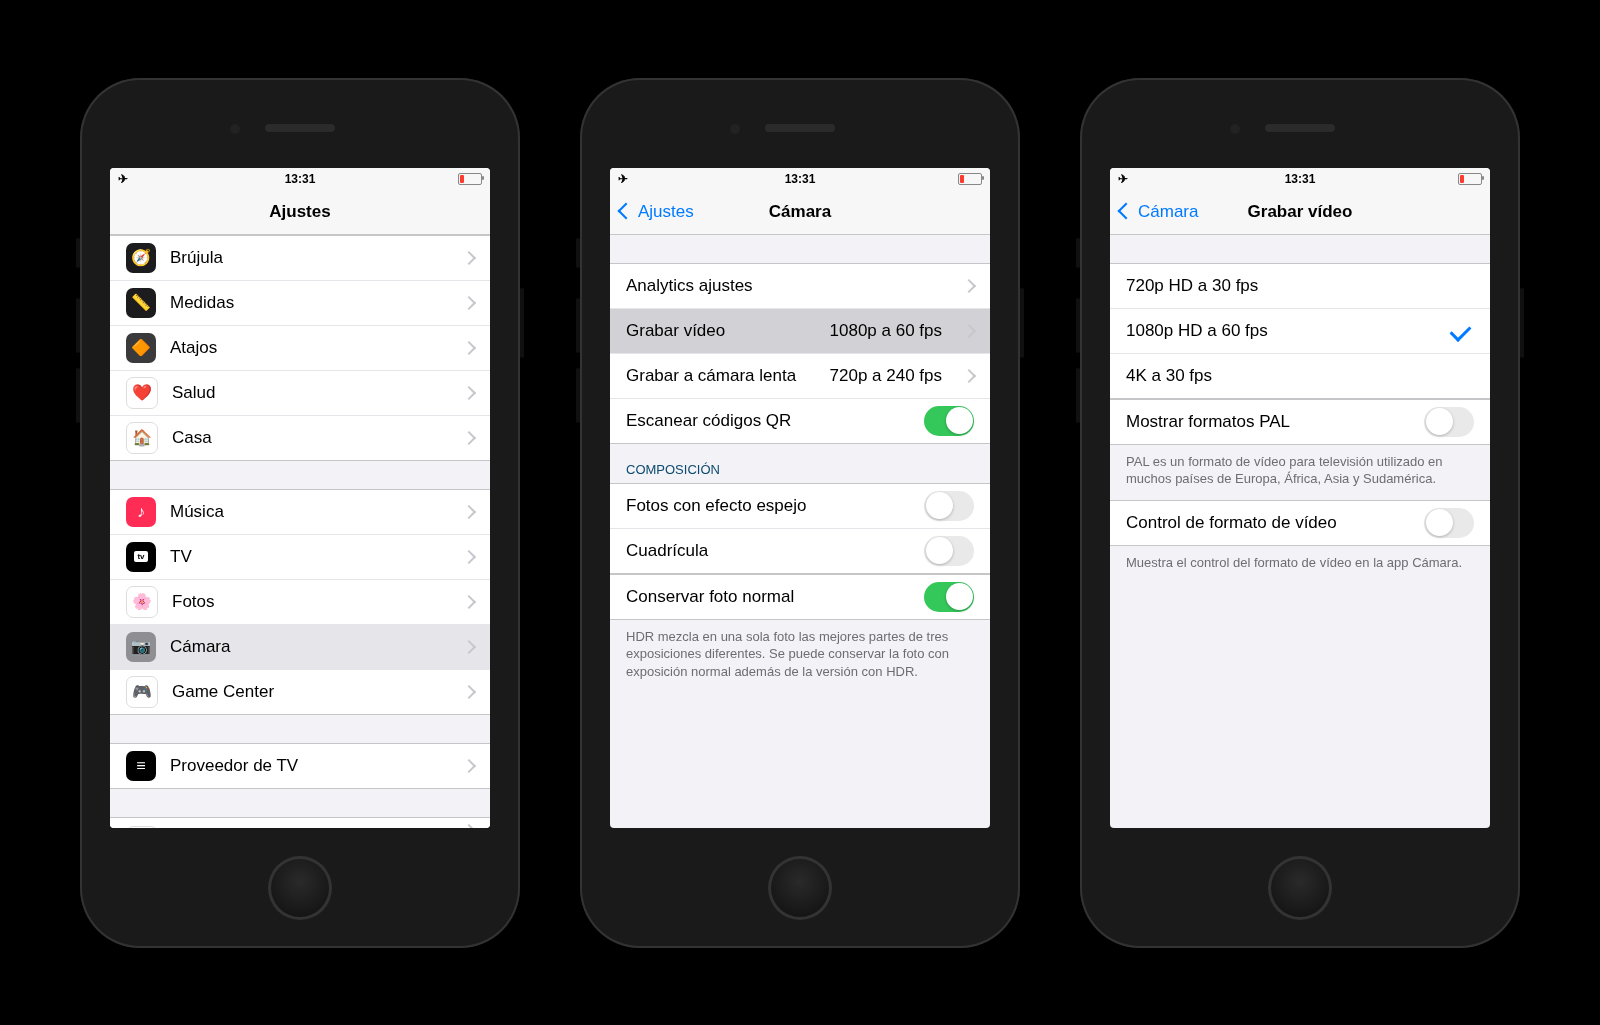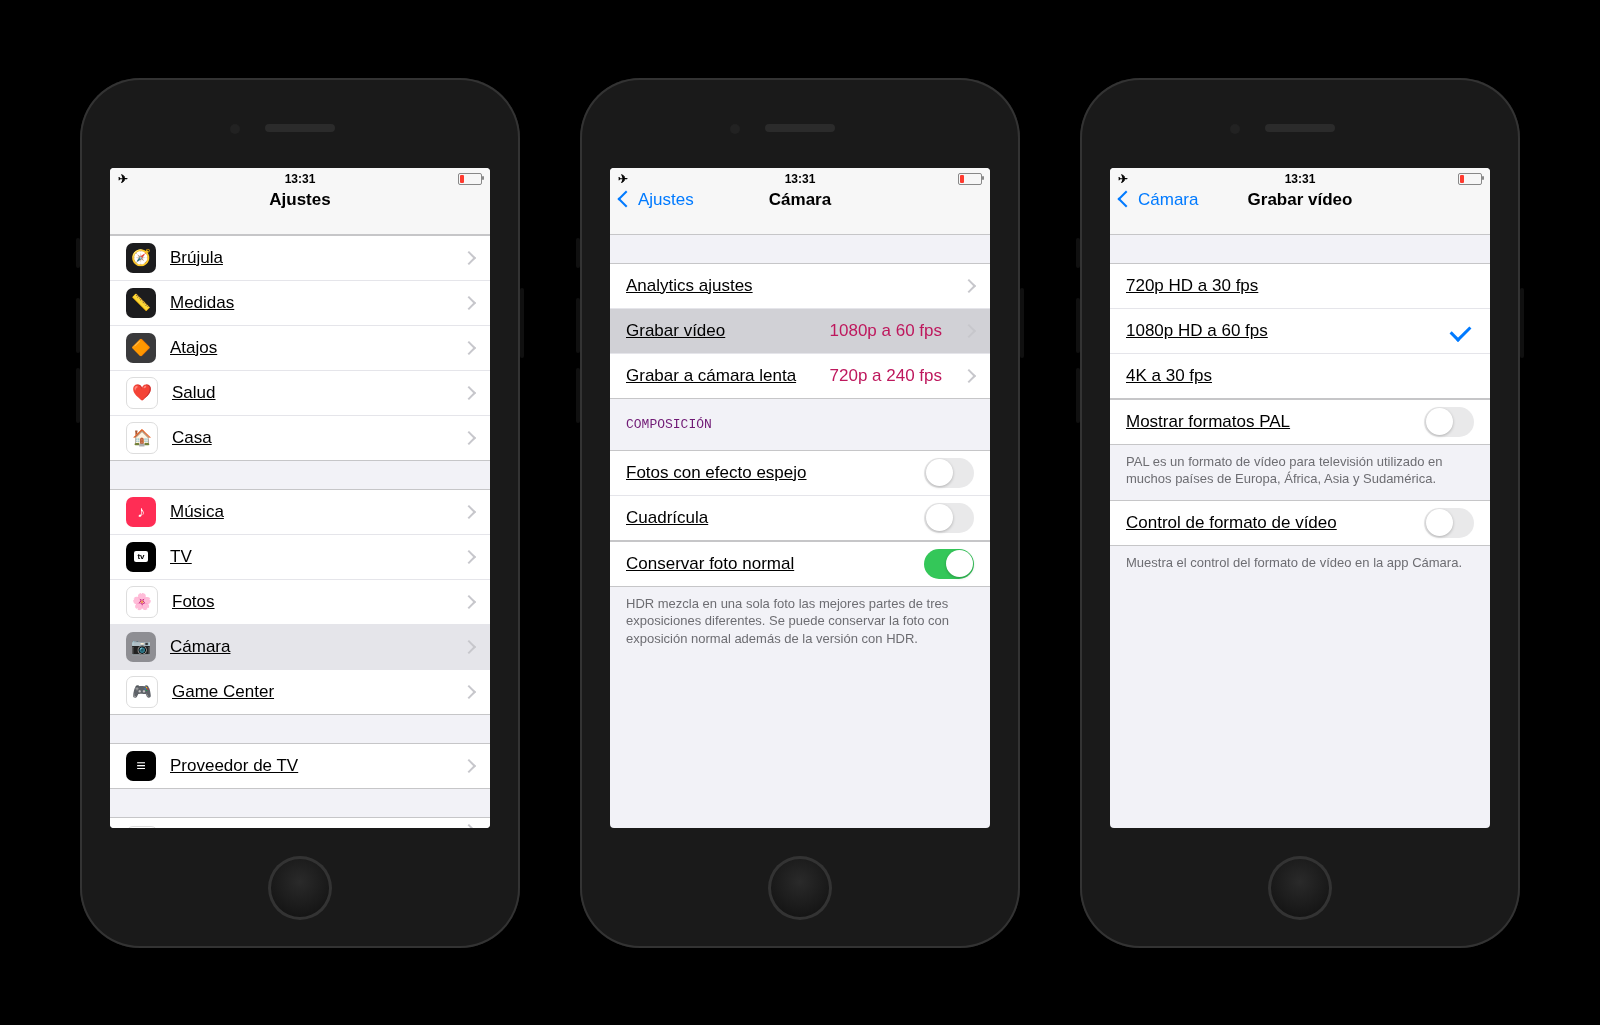--- a/index.html
+++ b/index.html
@@ -114,21 +114,21 @@
     background: #ff3b30;
     border-radius: 1px;
   }
 
   
   .navbar {
     height: 44px;
     background: #f7f7f7;
     border-bottom: 0.5px solid #c6c6c8;
     display: flex;
-    align-items: flex-start;
+    align-items: center;
     justify-content: center;
     position: relative;
     font-size: 17px;
     font-weight: 600;
   }
   .navbar .back {
     position: absolute;
     left: 8px;
     color: #007aff;
     font-weight: 400;
@@ -147,24 +147,23 @@
     margin-left: 2px;
   }
 
   .content {
     flex: 1;
     overflow-y: hidden;
   }
 
   .group-header {
     font-size: 13px;
-    color: #701a75;
+    color: #0c4a6e;
     text-transform: uppercase;
-    padding: 18px 16px 18px 16px;
-    font-family: Liberation Mono, monospace;
+    padding: 18px 16px 6px 16px;
   }
   .group {
     background: #fff;
     border-top: 0.5px solid #c6c6c8;
     border-bottom: 0.5px solid #c6c6c8;
     margin-bottom: 0;
   }
   .group + .group-header,
   .group-footer + .group-header { }
 
@@ -181,22 +180,22 @@
     padding: 0 16px;
     display: flex;
     align-items: center;
     gap: 14px;
     border-top: 0.5px solid #e5e5ea;
   }
   .group .row:first-child { border-top: none; }
   .row.highlight { background: #d1d1d6; }
   .row.sel { background: #e5e5ea; }
 
-  .row .label { flex: 1; text-decoration: underline; }
-  .row .detail { color: #be185d; }
+  .row .label { flex: 1; }
+  .row .detail { color: #000000; }
   .row .chev {
     width: 8px; height: 8px;
     border-right: 2px solid #c7c7cc;
     border-top: 2px solid #c7c7cc;
     transform: rotate(45deg);
     margin-left: 8px;
   }
   .row.indent-icon { padding-left: 16px; }
 
   .icon {
@@ -372,20 +371,26 @@
           <div class="row highlight">
             <span class="label">Grabar vídeo</span>
             <span class="detail">1080p a 60 fps</span>
             <div class="chev"></div>
           </div>
           <div class="row">
             <span class="label">Grabar a cámara lenta</span>
             <span class="detail">720p a 240 fps</span>
             <div class="chev"></div>
           </div>
+          <div class="row">
+            <span class="label">Escanear códigos QR</span>
+            <div class="toggle on">
+              <div class="knob"></div>
+            </div>
+          </div>
         </div>
       <div class="group-header">Composición</div>
       <div class="group">
           <div class="row">
             <span class="label">Fotos con efecto espejo</span>
             <div class="toggle">
               <div class="knob"></div>
             </div>
           </div>
           <div class="row">

